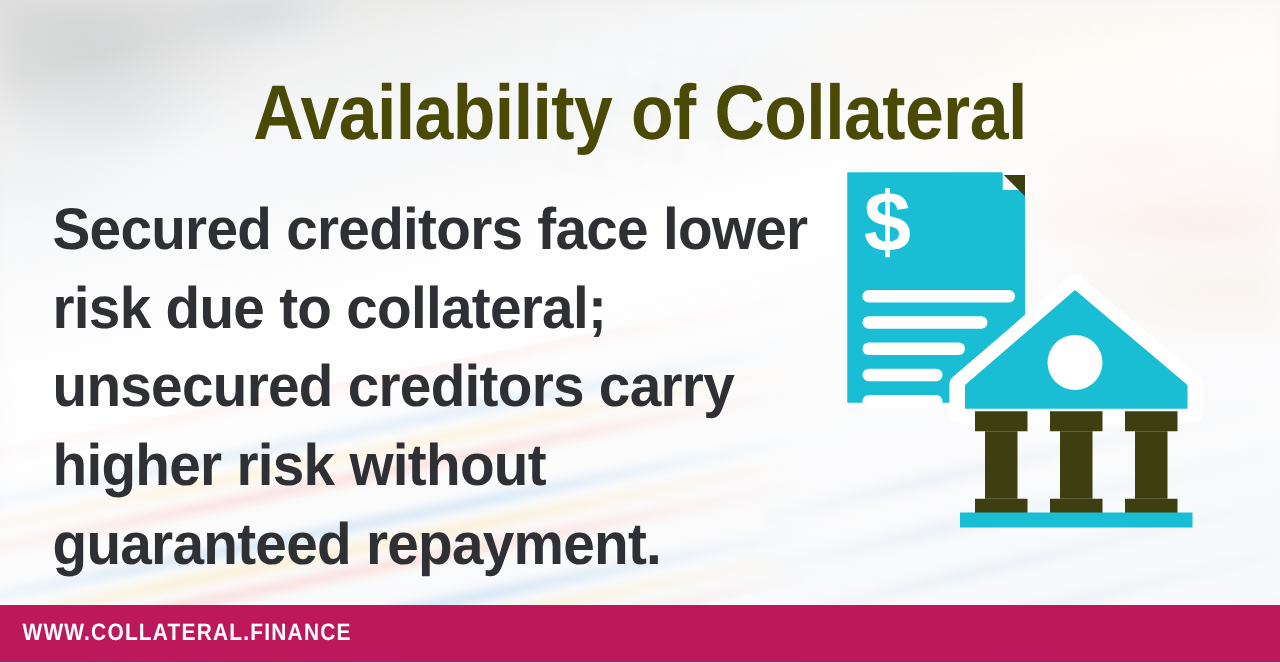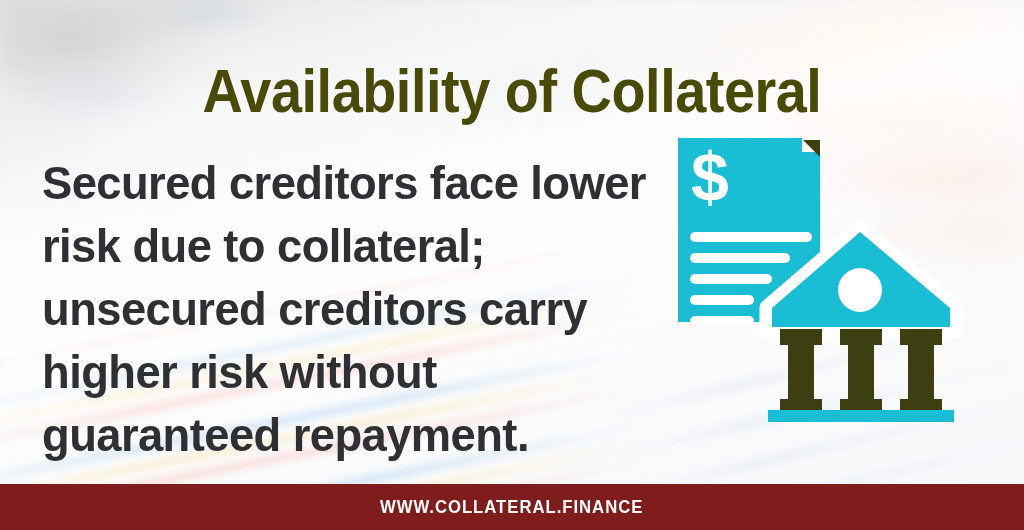--- a/index.html
+++ b/index.html
@@ -150,24 +150,23 @@
     height: 300px;
   }
   #illustration svg { display: block; width: 100%; height: 100%; }
 
   
   #footer-bar {
     position: absolute;
     left: 0; right: 0;
     top: 484px;
     height: 46px;
-    background: #7f1d1d;
+    background: #be185d;
     display: flex;
     align-items: center;
-    justify-content: center;
   }
   #footer-url {
     color: #ffffff;
     font-family: "Liberation Sans Narrow", "Liberation Sans", "DejaVu Sans", sans-serif;
     font-weight: 700;
     font-size: 19px;
     letter-spacing: 1.1px;
     transform: scaleX(0.88);
     white-space: nowrap;
   }

